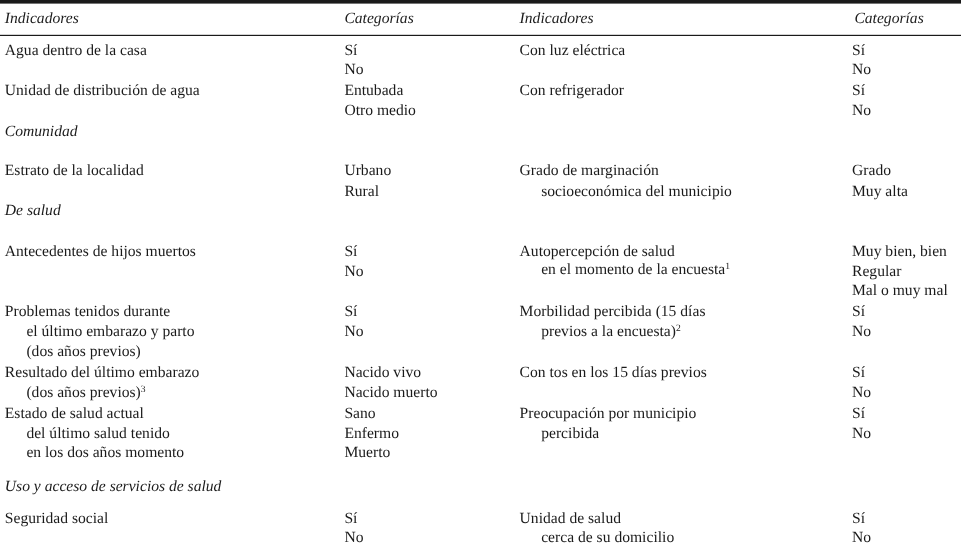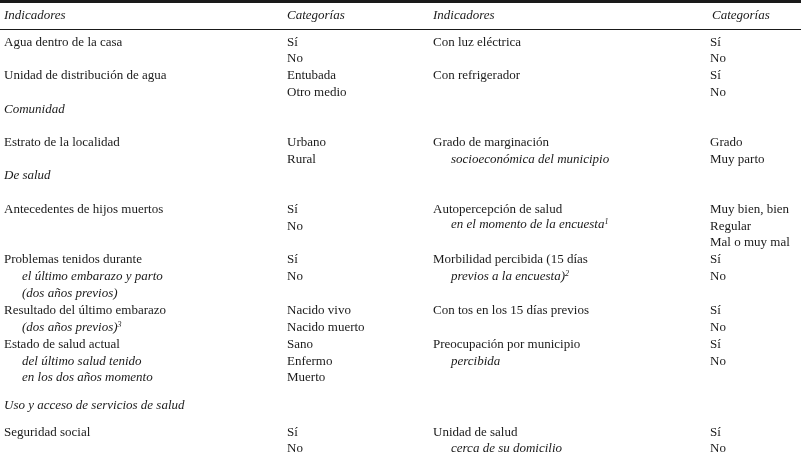--- a/index.html
+++ b/index.html
@@ -2,21 +2,21 @@
 <html><head>
 <meta charset="utf-8">
 <style>
   html, body { margin:0; padding:0; background:#ffffff; }
   body { width:801px; height:462px; overflow:hidden; position:relative;
          font-family:"Liberation Serif","DejaVu Serif",serif; color:#1a1a1a; font-size:13px; }
   .rule-top { position:absolute; left:0; top:0; width:801px; height:3px; background:#1a1a1a; }
   .rule-head { position:absolute; left:0; top:29px; width:801px; height:1px; background:#1a1a1a; }
   .t { position:absolute; white-space:nowrap; line-height:16px; }
   .it { font-style:italic; }
-  .ind { padding-left:18px;font-style:italic; }
+  .ind { padding-left:18px; }
   sup { font-size:8px; vertical-align:top; position:relative; top:-2px; }
   .c1 { left:4px; } .c2 { left:287px; } .c3 { left:433px; } .c4 { left:710px; }
   .hc2 { left:287px; } .hc4 { left:712px; }
 </style>
 </head>
 <body>
 
 <div>
   <div class="rule-top"></div>
   <div class="rule-head"></div>
@@ -41,21 +41,21 @@
   <div class="t c4" style="top:84px">No</div>
 
   <div class="t it c1" style="top:101px">Comunidad</div>
 
   <div class="t c1" style="top:134px">Estrato de la localidad</div>
   <div class="t c2" style="top:134px">Urbano</div>
   <div class="t c2" style="top:151px">Rural</div>
   <div class="t c3" style="top:134px">Grado de marginación</div>
   <div class="t c3 ind" style="top:151px">socioeconómica del municipio</div>
   <div class="t c4" style="top:134px">Grado</div>
-  <div class="t c4" style="top:151px">Muy parto</div>
+  <div class="t c4" style="top:151px">Muy alta</div>
 
   <div class="t it c1" style="top:167px">De salud</div>
 
   <div class="t c1" style="top:201px">Antecedentes de hijos muertos</div>
   <div class="t c2" style="top:201px">Sí</div>
   <div class="t c2" style="top:218px">No</div>
   <div class="t c3" style="top:201px">Autopercepción de salud</div>
   <div class="t c3 ind" style="top:216px"><span>en el momento de la encuesta</span><sup>1</sup></div>
   <div class="t c4" style="top:201px">Muy bien, bien</div>
   <div class="t c4" style="top:218px">Regular</div>

